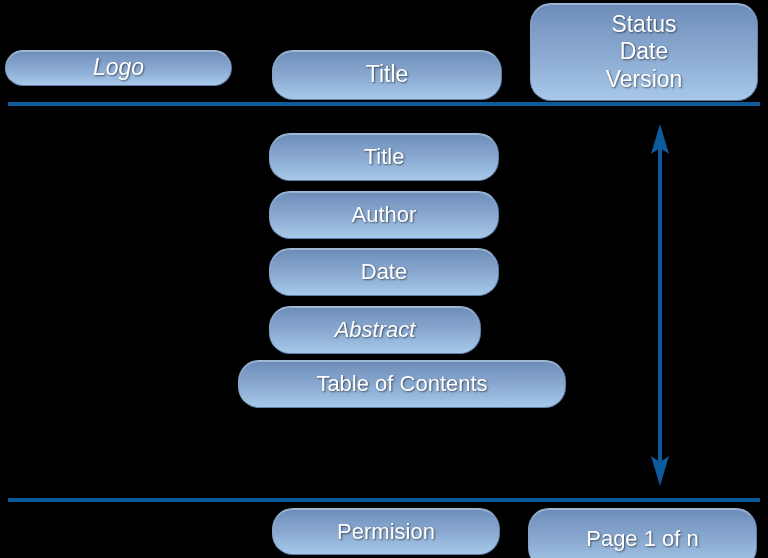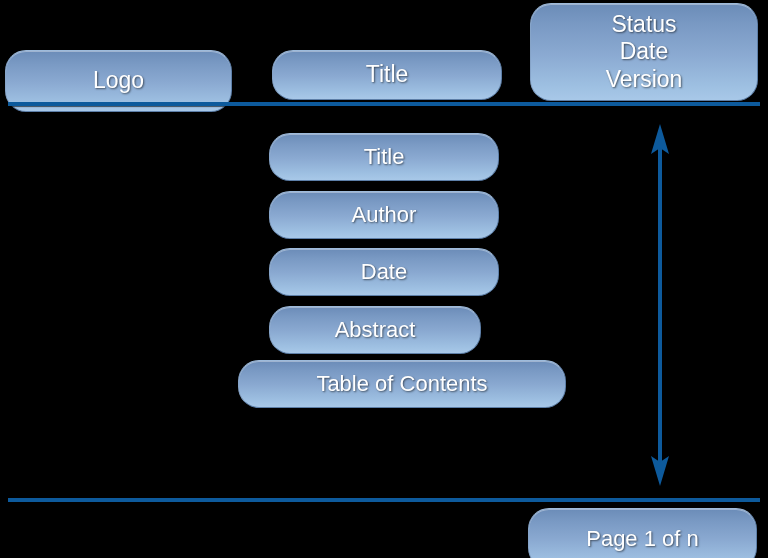--- a/index.html
+++ b/index.html
@@ -59,29 +59,29 @@
   }
 
   
   .fs-hdr   { font-size: 23px; }
   .fs-mid   { font-size: 22px; }
   .fs-toc   { font-size: 22px; }
   .fs-ftr   { font-size: 22px; }
   .fs-multi { font-size: 23px; }
 
   
-  #node-logo    { left: 5px;   top: 50px;  width: 227px; height: 62px; }
+  #node-logo    { left: 5px;   top: 50px;  width: 227px; height: 36px; font-style: italic; }
   #node-title-h { left: 272px; top: 50px;  width: 230px; height: 50px; }
   #node-sdv     { left: 530px; top: 3px;   width: 228px; height: 98px; }
 
   
   #node-title-m  { left: 269px; top: 133px; width: 230px; height: 48px; }
   #node-author   { left: 269px; top: 191px; width: 230px; height: 48px; }
   #node-date     { left: 269px; top: 248px; width: 230px; height: 48px; }
-  #node-abstract { left: 269px; top: 306px; width: 212px; height: 48px; }
+  #node-abstract { left: 269px; top: 306px; width: 212px; height: 48px; font-style: italic; }
   #node-toc      { left: 238px; top: 360px; width: 328px; height: 48px; }
 
   
   #node-institution { left: 5px;   top: 508px; width: 227px; height: 47px; }
   #node-permission  { left: 272px; top: 508px; width: 228px; height: 47px; }
   #node-page        { left: 528px; top: 508px; width: 229px; height: 61px; }
 
   
   .rule {
     position: absolute;
@@ -149,18 +149,21 @@
     <svg width="48" height="366" viewBox="0 0 48 366" xmlns="http://www.w3.org/2000/svg">
       <line x1="24" y1="16" x2="24" y2="350" stroke="#0d5a9c" stroke-width="4"></line>
       <polygon points="24,2 33,32 24,26 15,32" fill="#0d5a9c"></polygon>
       <polygon points="24,364 33,334 24,340 15,334" fill="#0d5a9c"></polygon>
     </svg>
   </div>
 
   <div class="rule" id="rule-bottom"></div>
 
 
+  <div class="node fs-ftr" id="node-permission">
+    <span class="label">Permision</span>
+  </div>
 
   <div class="node fs-ftr" id="node-page">
     <span class="label">Page 1 of n</span>
   </div>
 
 </div>
 
 </body></html>

